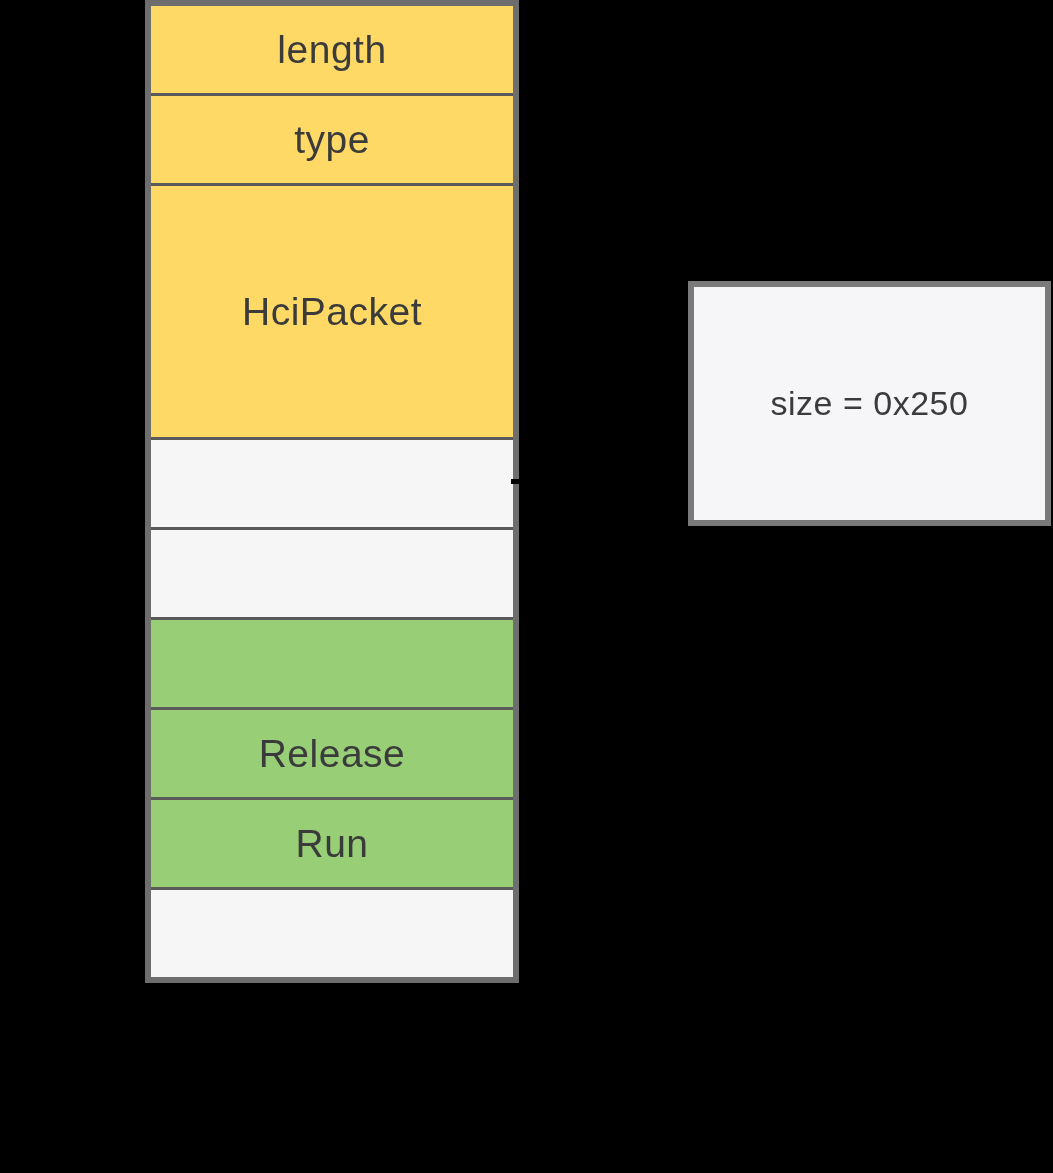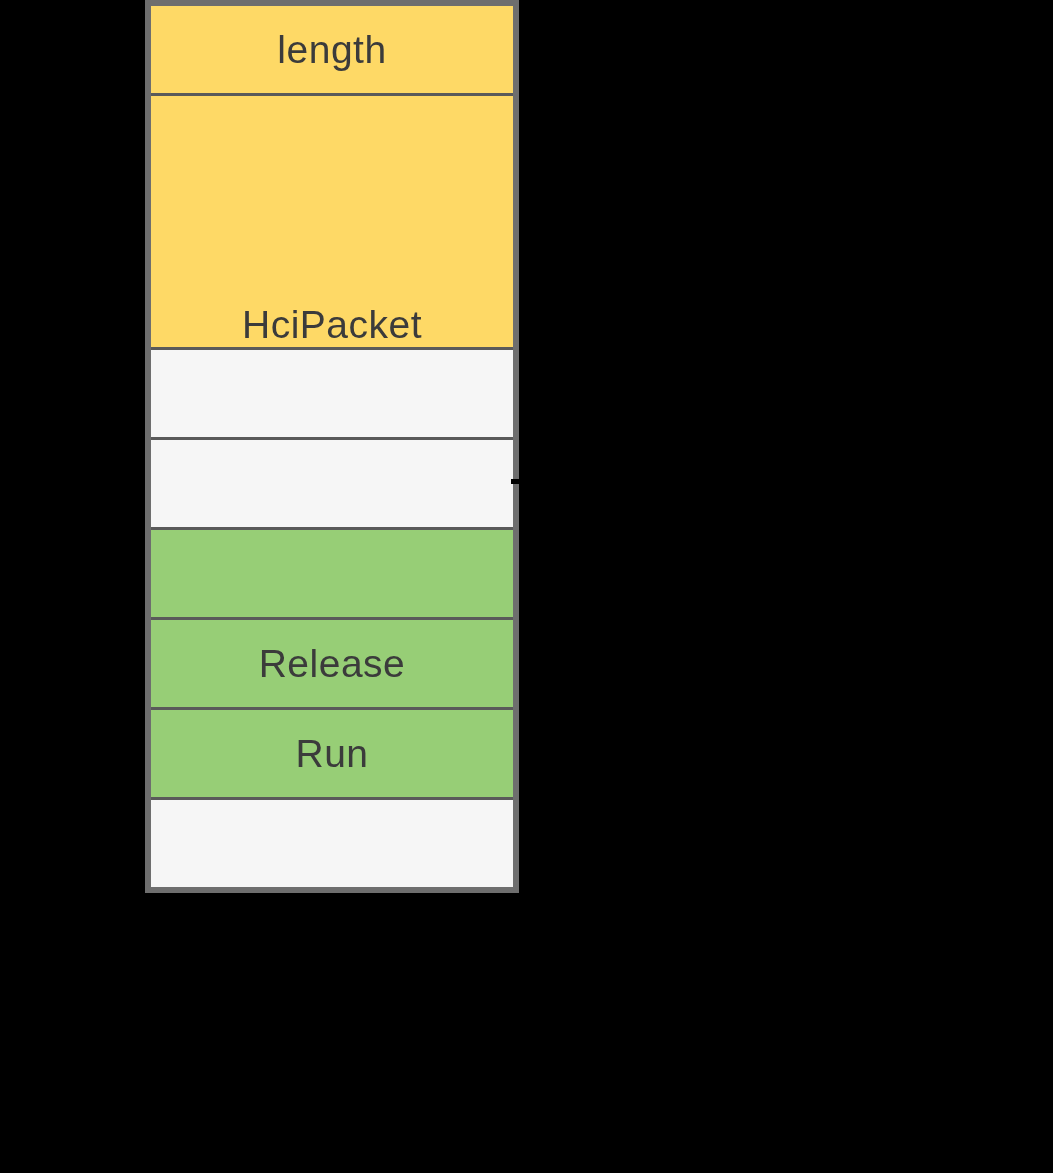--- a/index.html
+++ b/index.html
@@ -34,21 +34,21 @@
   .row {
     height: 87px;
     flex: none;
     display: flex;
     align-items: center;
     justify-content: center;
     font-size: 39px;
     color: var(--text, #3B3B3B);
     letter-spacing: 0.5px;
   }
-  .row.tall { height: 251px; align-items: flex-end; }
+  .row.tall { height: 251px; }
   .row.yellow { background: var(--yellow, #FED966); }
   .row.red    { background: var(--red, #F09B95); }
   .row.green  { background: var(--green, #97CE76); }
   .row.empty  { background: var(--empty, #F6F6F6); }
   
   .arrow-svg {
     position: absolute;
     left: 505px;
     top: 467px;
     overflow: visible;
@@ -81,20 +81,23 @@
 </style>
 </head>
 <body>
 
 <div class="canvas">
 
   <div class="stack" id="stack">
       <div class="row yellow">
         <span>length</span>
       </div>
+      <div class="row yellow">
+        <span>type</span>
+      </div>
       <div class="row yellow tall">
         <span>HciPacket</span>
       </div>
       <div class="row empty">
         <span></span>
       </div>
       <div class="row empty">
         <span></span>
       </div>
       <div class="row green">
@@ -109,14 +112,17 @@
       <div class="row empty">
         <span></span>
       </div>
     </div>
 
   <svg class="arrow-svg" width="200" height="30">
     <line x1="6" y1="14.5" x2="172" y2="14.5"></line>
     <polygon points="187,14.5 172,7 172,22"></polygon>
   </svg>
 
+  <div class="size-box">
+    <span>size = 0x250</span>
+  </div>
 
 </div>
 
 </body></html>

